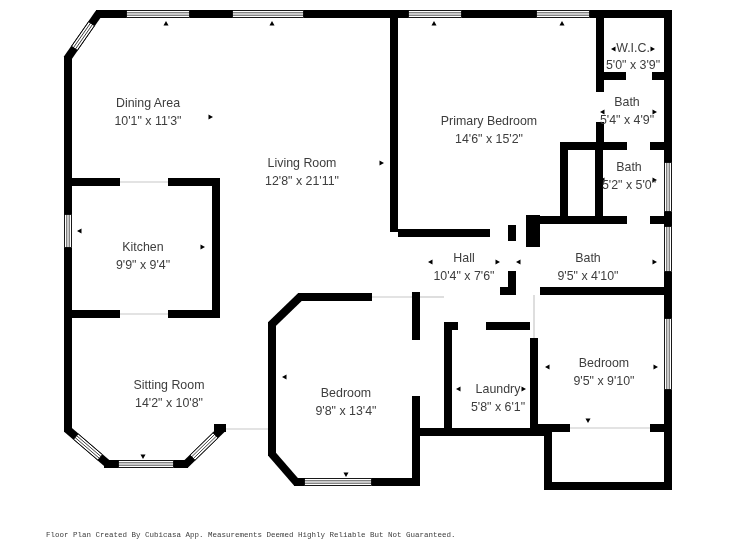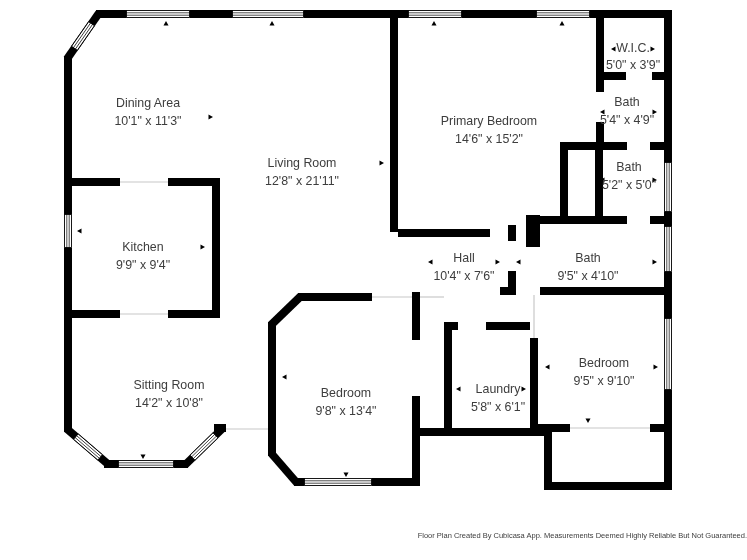--- a/index.html
+++ b/index.html
@@ -7,21 +7,21 @@
   .stage{position:relative;width:747px;height:560px;background:#ffffff;font-family:"Liberation Sans",sans-serif;}
   svg{position:absolute;left:0;top:0;}
   svg text{font-family:"Liberation Sans",sans-serif;font-size:12.4px;fill:#3d3d3d;text-anchor:middle;}
   .wall{fill:#000000;}
   .dwall{stroke:#000000;stroke-width:8;fill:none;}
   .winrect{fill:#ffffff;stroke:#000000;stroke-width:0.9;}
   .winline{stroke:#000000;stroke-width:0.7;}
   .open{stroke:#c8c8c8;stroke-width:1.2;}
   .arrow{fill:#000000;}
   .watermark{position:absolute;left:6px;top:517px;font-size:21px;letter-spacing:1.5px;color:#dadada;font-family:"DejaVu Sans",sans-serif;}
-  .footer{position:absolute;left:0;right:0;top:531px;text-align:right;font-size:7.5px;color:#3d3d3d;font-family:Liberation Sans, sans-serif;margin-left:46px;}
+  .footer{position:absolute;left:0;right:0;top:531px;text-align:left;font-size:7.5px;color:#3d3d3d;font-family:Liberation Mono, monospace;margin-left:46px;}
 </style>
 </head>
 <body>
 
 <div class="stage">
   <svg width="747" height="560" viewBox="0 0 747 560">
 
     <g>
 
       <rect class="wall" x="96" y="10" width="30" height="8"></rect>

